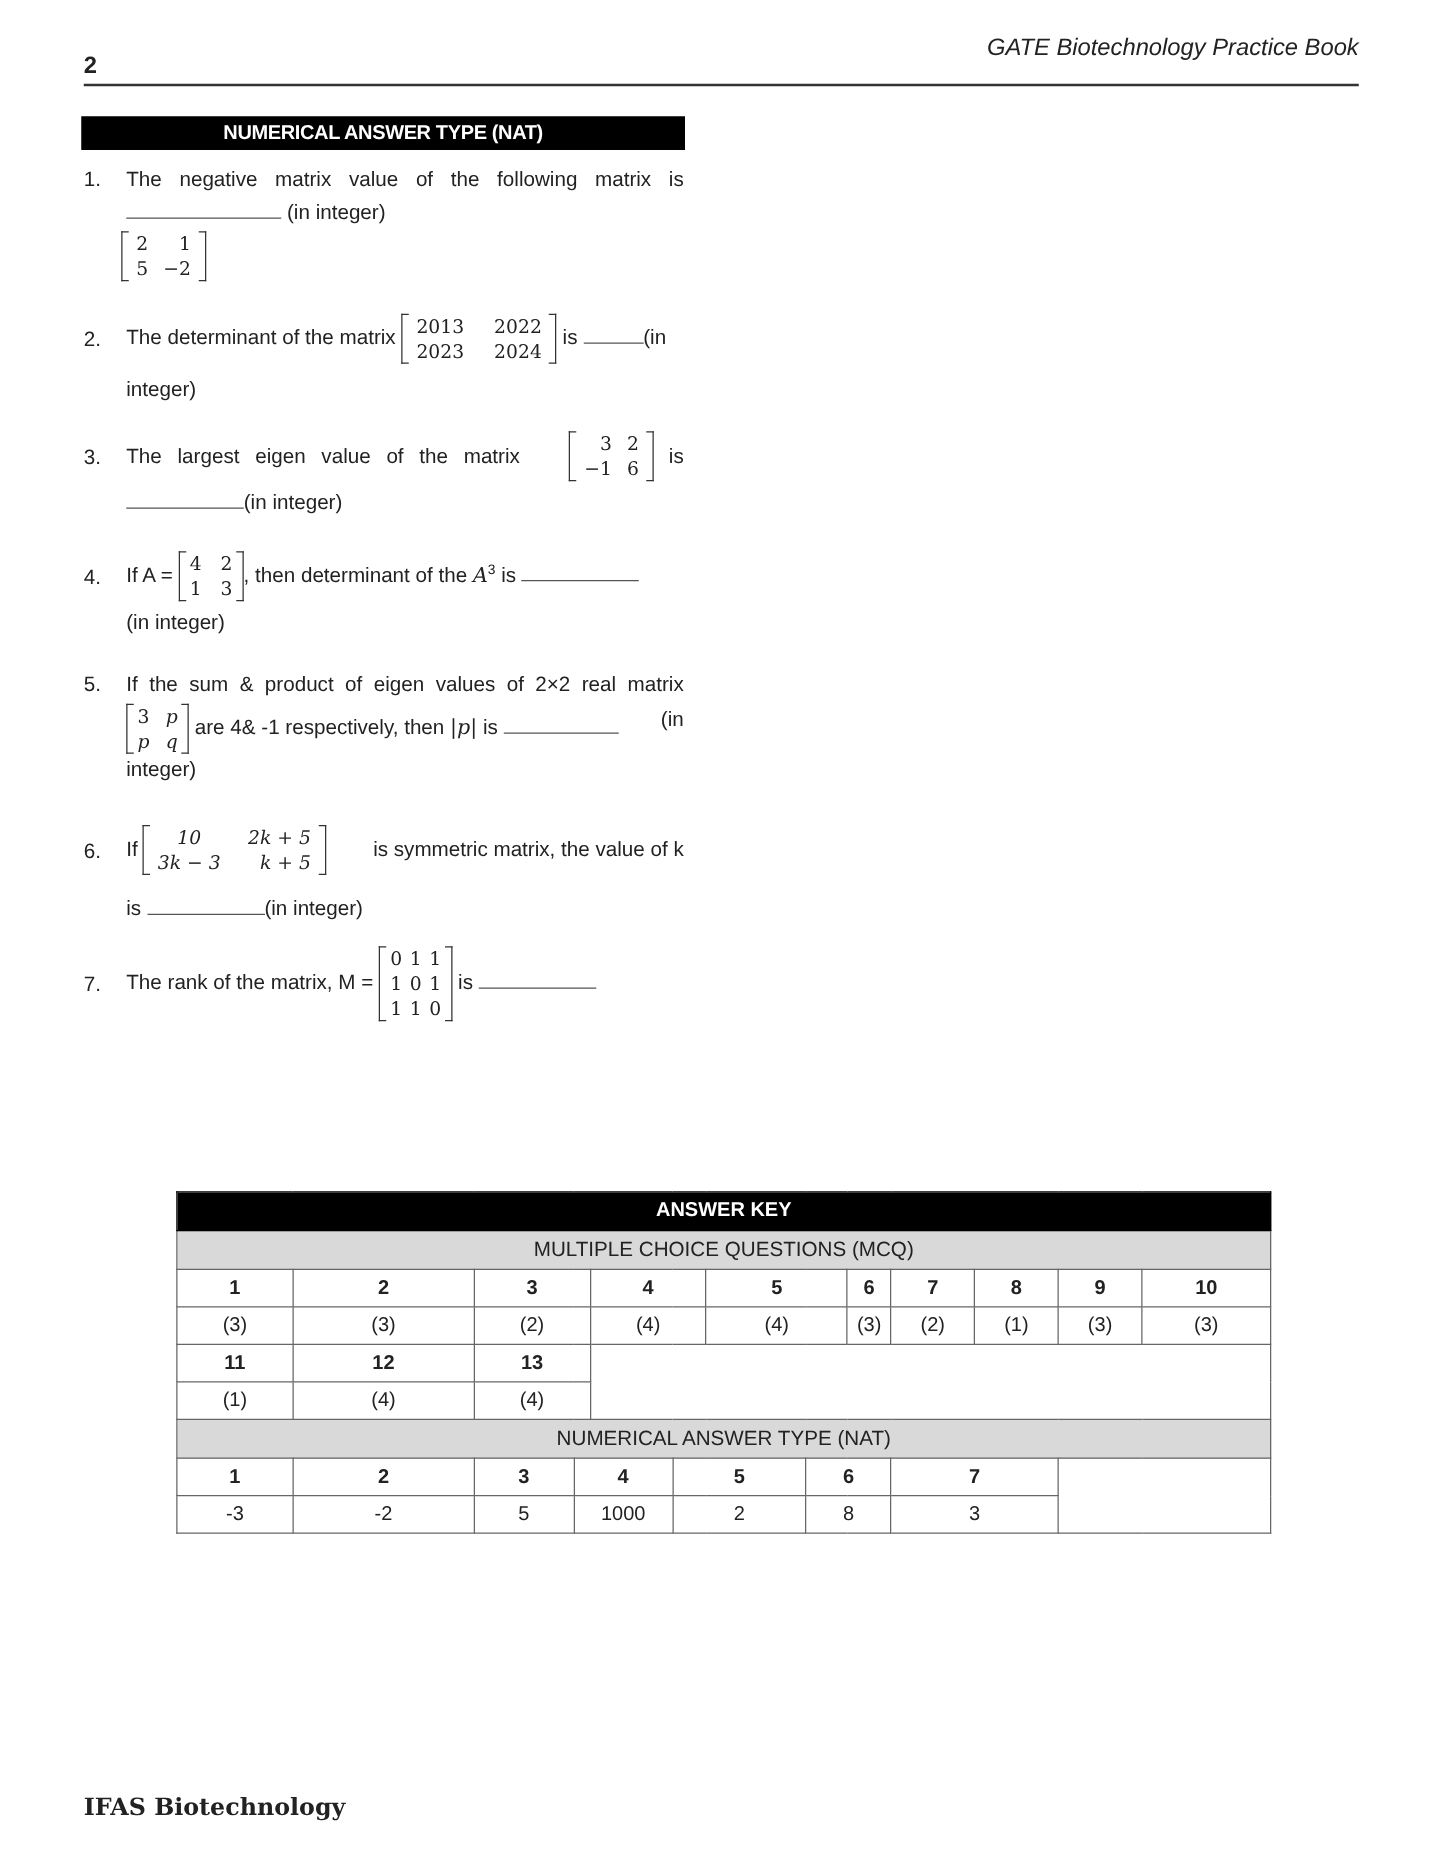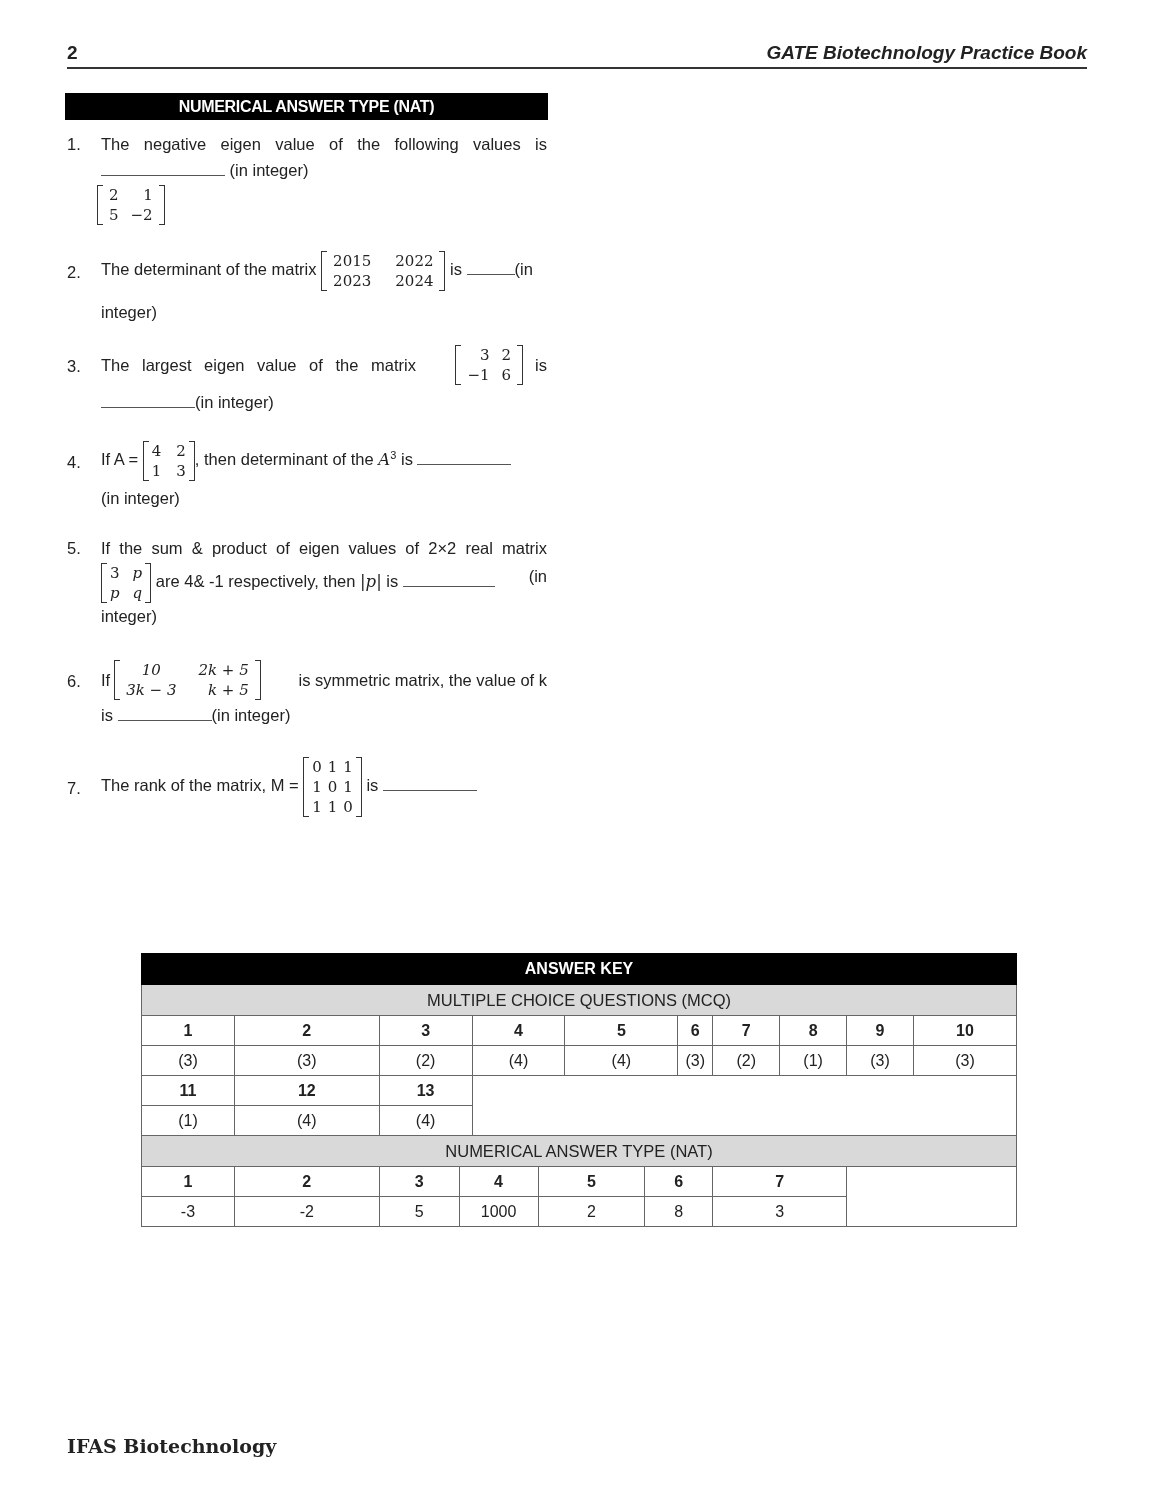--- a/index.html
+++ b/index.html
@@ -1,19 +1,19 @@
 <!DOCTYPE html>
 <html><head>
 <meta charset="utf-8">
 <style>
   html, body { margin: 0; padding: 0; background: #ffffff; }
   body { width: 1159px; height: 1500px; position: relative; overflow: hidden;
          font-family: "Liberation Sans", "DejaVu Sans", sans-serif; color: #222; }
   .page-num { position: absolute; left: 67px; top: 42px; font-size: 19px; font-weight: bold; }
-  .book-title { position: absolute; right: 72px; top: 42px; font-size: 19px; font-style: italic; font-weight: bold; }
+  .book-title { position: absolute; right: 72px; top: 28px; font-size: 19px; font-style: italic; font-weight: normal; }
   .header-rule { position: absolute; left: 67px; right: 72px; top: 67px; border-top: 2px solid #333; }
 
   .section-banner { position: absolute; left: 65px; top: 93px; width: 483px; height: 27px; background: #000;
                     color: #fff; font-weight: bold; font-size: 16px; text-align: center; line-height: 27px; letter-spacing: -0.3px; }
 
   .q { position: absolute; left: 67px; width: 480px; font-size: 16.5px; line-height: 26px; }
   .q .num { position: absolute; left: 0; top: 0; }
   .q .body { margin-left: 34px; }
   .justify { text-align: justify; text-align-last: justify; }
   .blank { display: inline-block; border-bottom: 1px solid #555; vertical-align: baseline; height: 14px; }
@@ -40,21 +40,21 @@
 
 <div class="page-num">2</div>
 <div class="book-title">GATE Biotechnology Practice Book</div>
 <div class="header-rule"></div>
 
 <div class="section-banner">NUMERICAL ANSWER TYPE (NAT)</div>
 
 <div class="q" style="top:131px;">
   <span class="num">1.</span>
   <div class="body">
-    <div class="justify">The negative eigen value of the following values is</div>
+    <div class="justify">The negative matrix value of the following matrix is</div>
     <div><span class="blank" style="width:124px;"></span>
       <span>(in integer)</span></div>
   </div>
   <div style="margin-left:30px; margin-top:2px;">
     <span class="matrix">
       <span class="br l"></span>
       <table>
           <tbody>
             <tr>
               <td style="text-align:left">2</td>
@@ -73,21 +73,21 @@
 
 <div class="q" style="top:251px;">
   <span class="num" style="top:8px;">2.</span>
   <div class="body">
     <span>The determinant of the matrix</span>
     <span class="matrix">
       <span class="br l"></span>
       <table>
           <tbody>
             <tr>
-              <td>2015</td>
+              <td>2013</td>
               <td style="padding-left:18px">2022</td>
             </tr>
              <tr>
               <td>2023</td>
               <td style="padding-left:18px">2024</td>
             </tr>
           </tbody>
         </table>
       <span class="br r"></span>
     </span>
@@ -199,21 +199,21 @@
                 <td class="ital" style="text-align:center">3k − 3</td>
                 <td class="ital" style="text-align:right;padding-left:16px">k + 5</td>
               </tr>
             </tbody>
           </table>
         <span class="br r"></span>
       </span>
     </span>
     <span>is symmetric matrix, the value of k</span>
   </div>
-  <div class="body" style="margin-top:2px;">
+  <div class="body" style="margin-top:14px;">
     <span>is</span>
     <span class="blank" style="width:94px;"></span><span>(in integer)</span>
   </div>
 </div>
 
 <div class="q" style="top:757px;">
   <span class="num" style="top:18px;">7.</span>
   <div class="body">
     <span>The rank of the matrix, M =</span>
     <span class="matrix tight" style="line-height:20px;">

